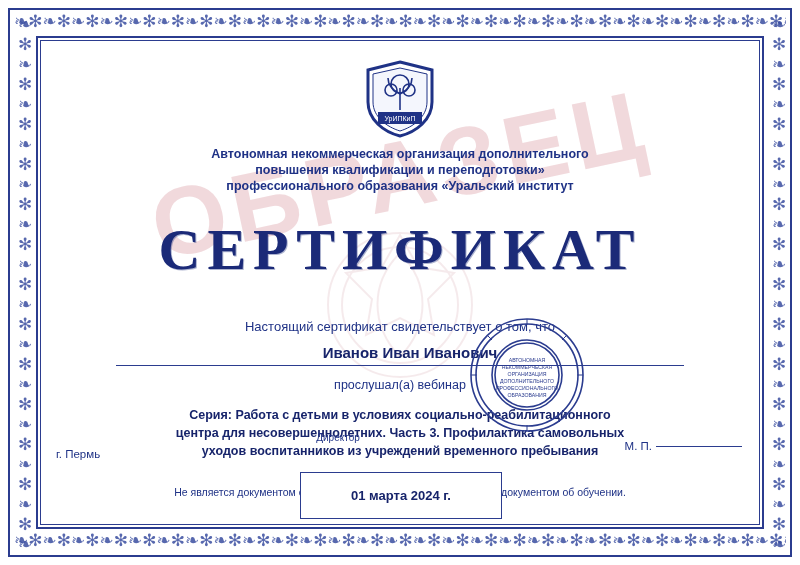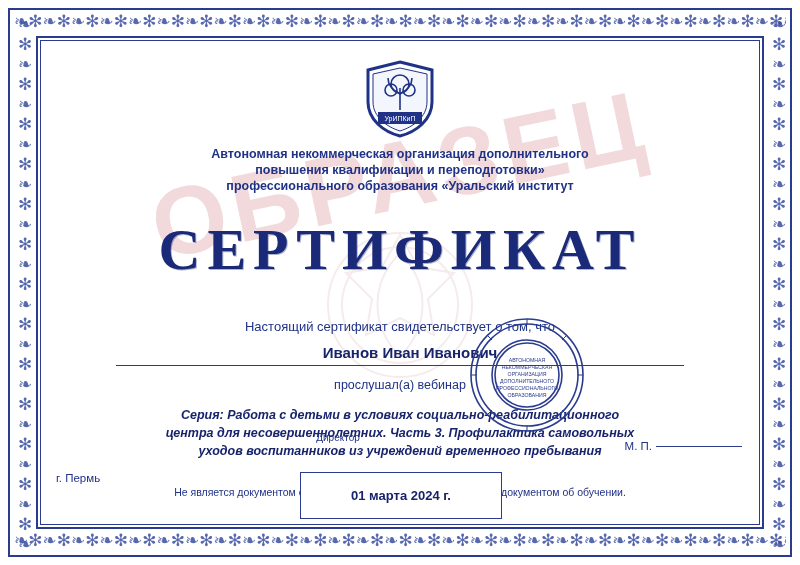--- a/index.html
+++ b/index.html
@@ -137,36 +137,34 @@
     margin-top: 12px;
   }
 
   .course {
     text-align: center;
     color: #17246b;
     font-weight: bold;
     font-size: 12.5px;
     line-height: 18px;
     margin: 14px 58px 0 58px;
-    font-style: italic;
   }
 
   
   .sign-area {
     position: absolute;
     left: 0; right: 0;
     top: 368px;
     height: 56px;
   }
   .city {
     position: absolute;
     left: 8px; top: 34px;
     color: #1f3286;
     font-size: 11.5px;
-    margin-top: 24px;
   }
   .director {
     position: absolute;
     left: 190px; top: 16px;
     width: 200px;
     text-align: center;
     color: #1f3286;
     font-size: 10px;
     line-height: 15px;
   }

